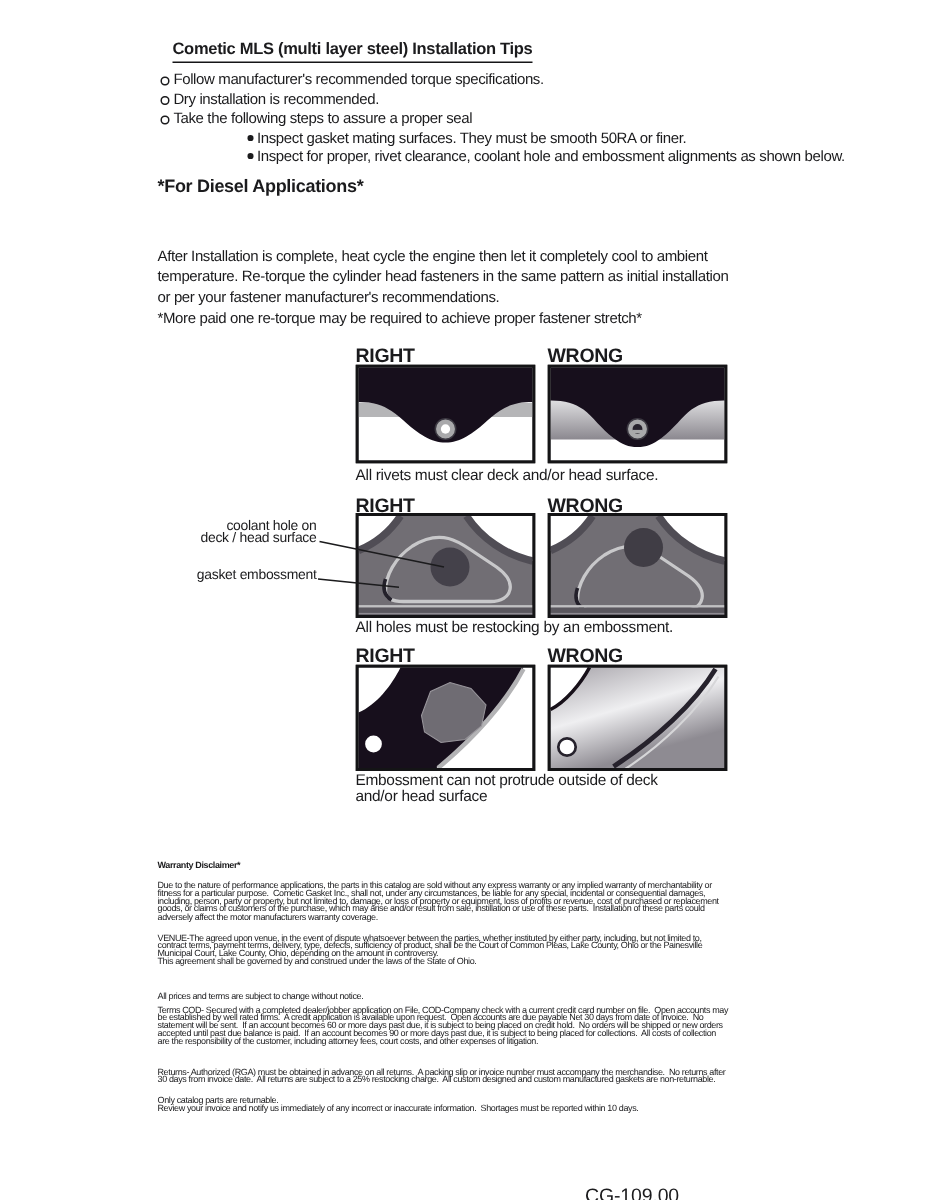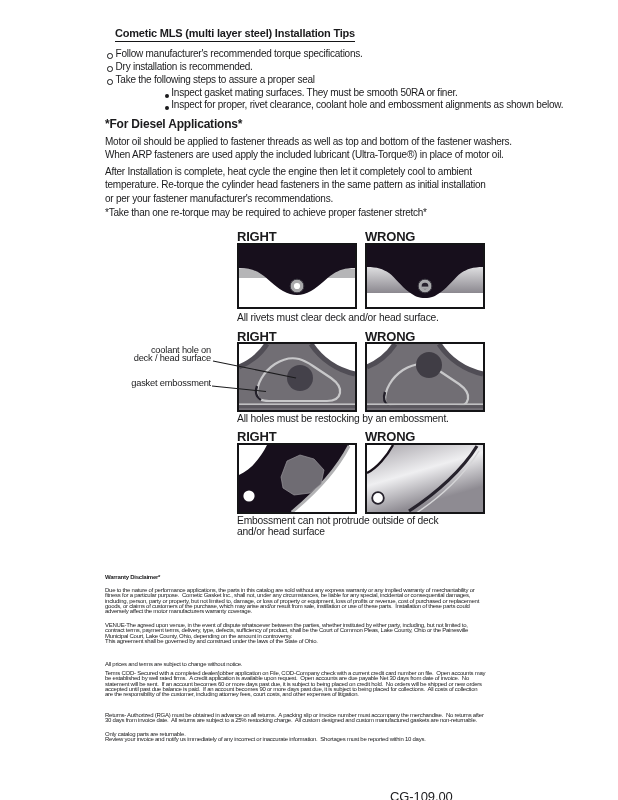--- a/index.html
+++ b/index.html
@@ -8,21 +8,21 @@
     font-family:"Liberation Sans","DejaVu Sans",sans-serif;color:#1b1b1d;
   }
   .abs{position:absolute;}
   .pre{white-space:pre;}
   .nowrap{white-space:nowrap;}
 
   .title{
     left:115px;top:27px;font-size:11px;font-weight:bold;letter-spacing:-0.2px;
     border-bottom:1.6px solid #151517;padding-bottom:2px;
   }
-  .bullet-row{display:flex;align-items:flex-end;font-size:10px;letter-spacing:-0.25px;line-height:11px;}
+  .bullet-row{display:flex;align-items:flex-start;font-size:10px;letter-spacing:-0.25px;line-height:11px;}
   .b-lvl1{left:107px;}
   .b-lvl2{left:122px;margin-left:43px;}
   .marker-open{
     width:3.6px;height:3.6px;border:1px solid #1b1b1d;border-radius:50%;
     margin:3px 3px 0 0;flex:none;
   }
   .marker-dot{
     width:3.8px;height:3.8px;background:#1b1b1d;border-radius:50%;
     margin:3px 2.5px 0 0;flex:none;
   }
@@ -85,26 +85,24 @@
   <div class="abs bullet-row b-lvl2 nowrap" style="top:87px">
     <span class="marker-dot"></span>
     <span>Inspect gasket mating surfaces.  They must be smooth 50RA or finer.</span>
   </div>
   <div class="abs bullet-row b-lvl2 nowrap" style="top:99px">
     <span class="marker-dot"></span>
     <span>Inspect for proper, rivet clearance, coolant hole and embossment alignments as shown below.</span>
   </div>
 
   <div class="abs h2">*For Diesel Applications*</div>
-  <div class="abs body-par pre p1">Motor oil should be applied to fastener threads as well as top and bottom of the fastener washers.
-When ARP fasteners are used apply the included lubricant (Ultra-Torque®) in place of motor oil.</div>
   <div class="abs body-par pre p2">After Installation is complete, heat cycle the engine then let it completely cool to ambient
 temperature. Re-torque the cylinder head fasteners in the same pattern as initial installation
 or per your fastener manufacturer's recommendations.</div>
-  <div class="abs note nowrap">*Take than one re-torque may be required to achieve proper fastener stretch*</div>
+  <div class="abs note nowrap">*More paid one re-torque may be required to achieve proper fastener stretch*</div>
 
   <div class="abs fig-label col-l row1-label">RIGHT</div>
   <div class="abs fig-label col-r row1-label">WRONG</div>
 
   <div class="abs fig-img col-l row1-img">
     <svg width="120" height="66" viewBox="0 0 120 66">
       <rect x="1" y="1" width="118" height="64" fill="#ffffff" stroke="#141416" stroke-width="2"></rect>
       <rect x="2" y="25.5" width="116" height="9.5" fill="#b5b5b7"></rect>
       <path d="M2,2 H118 V25 C108,25 102,27 96,31 C89,35.5 83,43 74,48 C69,50.8 65,52 60,52 C55,52 51,50.8 46,48 C37,43 31,35.5 24,31 C18,27 12,25 2,25 Z" fill="#170f1c"></path>
       <circle cx="60" cy="43" r="6.8" fill="#a9a9ab" stroke="#3c3942" stroke-width="1"></circle>

